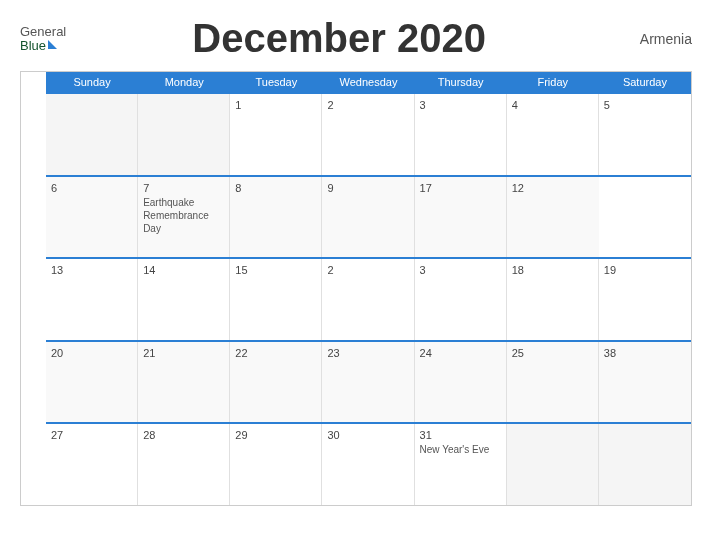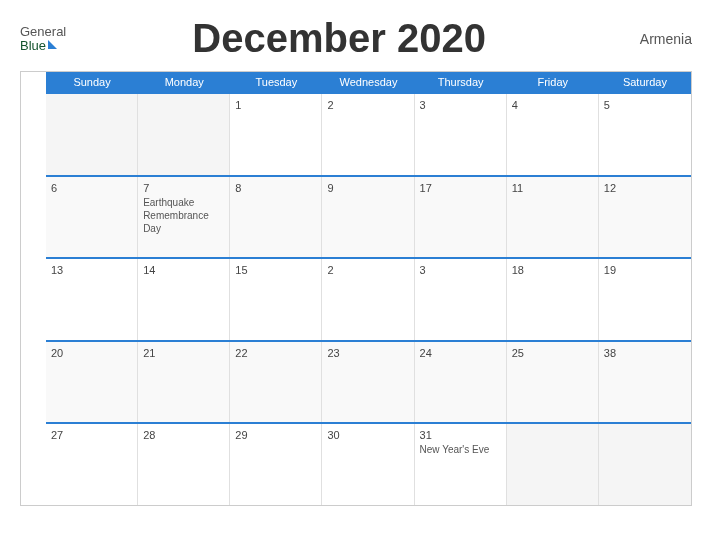--- a/index.html
+++ b/index.html
@@ -217,23 +217,20 @@
         <div class="day-cell">
             <span class="day-number">8</span>
           </div>
         <div class="day-cell">
             <span class="day-number">9</span>
           </div>
         <div class="day-cell">
             <span class="day-number">17</span>
           </div>
         <div class="day-cell">
-            <span class="day-number">11</span>
-          </div>
-        <div class="day-cell">
             <span class="day-number">12</span>
           </div>
       </div>
 
       <div class="week-row">
         <div class="day-cell">
             <span class="day-number">13</span>
           </div>
         <div class="day-cell">
             <span class="day-number">14</span>

